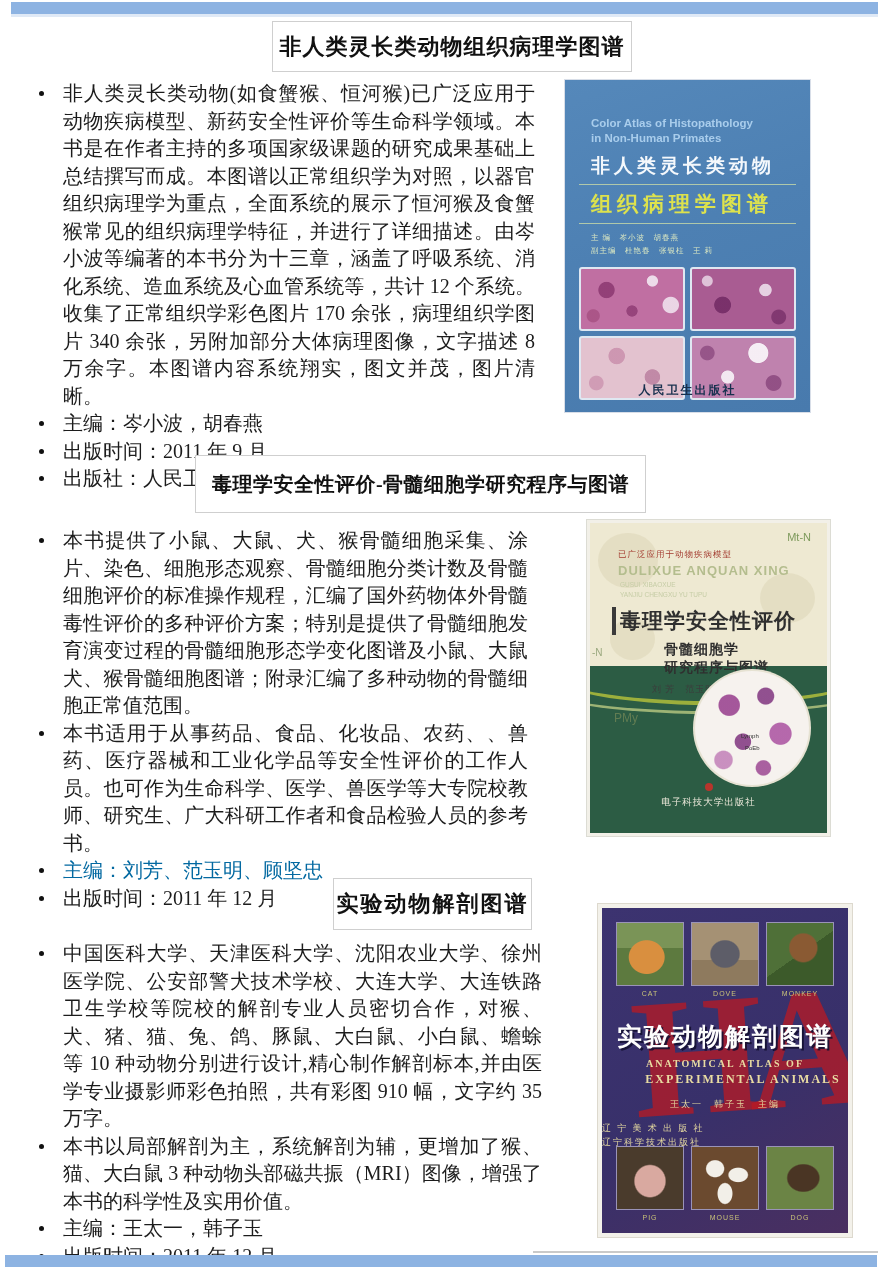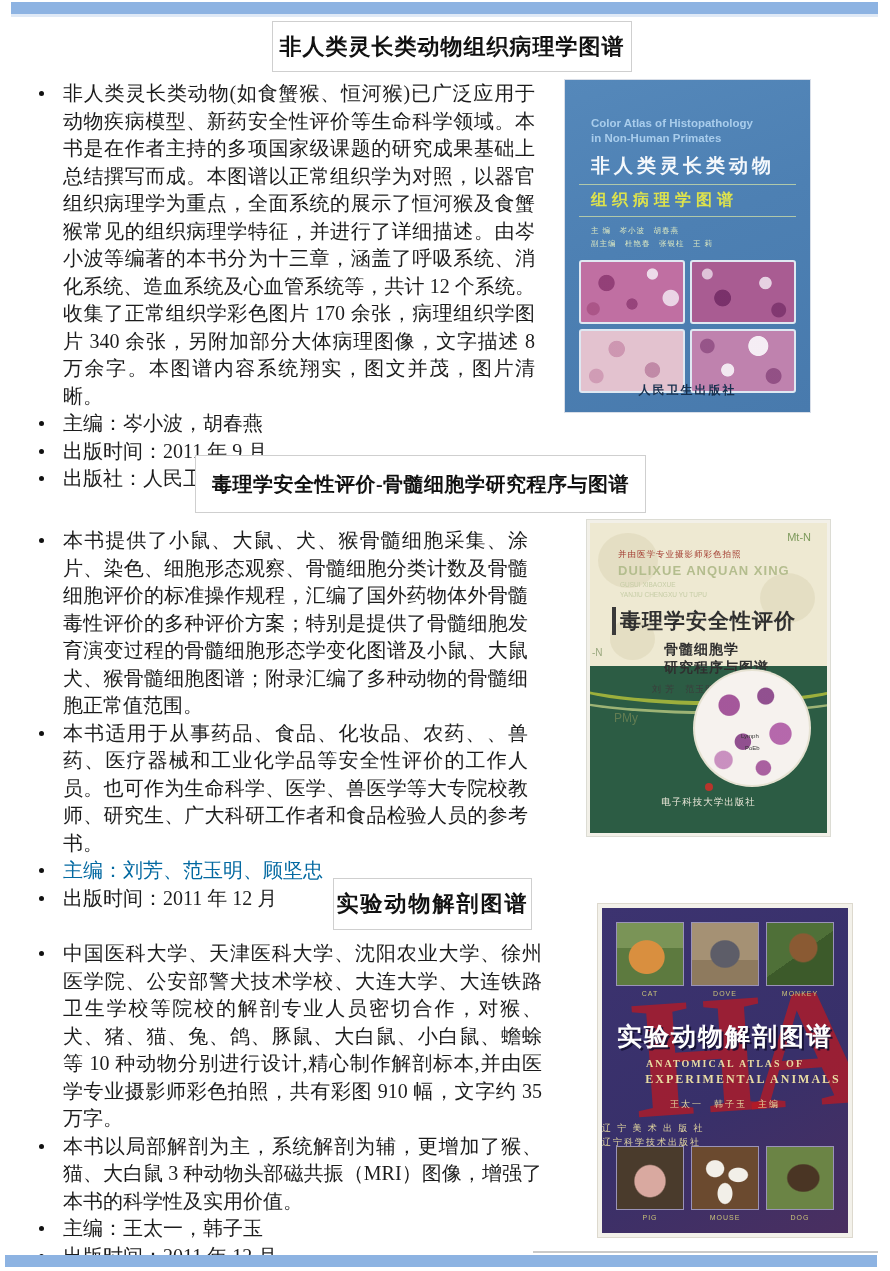--- a/index.html
+++ b/index.html
@@ -39,21 +39,21 @@
   .muted { color:#0369a1; }
 
   
   .cover1 { position:absolute; left:565px; top:80px; width:245px; height:332px;
             background:linear-gradient(160deg,#5588ba 0%,#4d80b3 45%,#487aad 100%);
             box-shadow:0 0 0 1px #d8dee8; }
   .c1-en { margin:36px 0 0 26px; color:#a9cdec; font-size:11.5px; font-weight:bold;
            line-height:1.3; font-family:"Liberation Sans",sans-serif; }
   .c1-cn1 { margin:7px 0 0 26px; color:#f4f8fc; font-size:19px; font-weight:bold; letter-spacing:4px; }
   .c1-rule { height:1px; background:#c8daa8; margin:5px 14px 0 14px; opacity:.8; }
-  .c1-cn2 { margin:5px 0 0 26px; color:#dde24d; font-size:16px; font-weight:bold; letter-spacing:5px; }
+  .c1-cn2 { margin:5px 0 0 26px; color:#dde24d; font-size:21px; font-weight:bold; letter-spacing:5px; }
   .c1-eds { margin:8px 0 0 26px; color:#d9e6c2; font-size:7.5px; line-height:1.7;
             font-family:"Liberation Sans",sans-serif; letter-spacing:1px; }
   .c1-grid { display:grid; grid-template-columns:1fr 1fr; gap:5px; margin:10px 14px 0 14px; }
   .c1-grid .tile { height:60px; border:2px solid #dfe8f2; border-radius:3px; }
   .t-h1 { background:
       radial-gradient(circle at 25% 35%, rgba(110,25,85,.55) 0 9%, transparent 10%),
       radial-gradient(circle at 70% 20%, rgba(245,238,246,.85) 0 6%, transparent 7%),
       radial-gradient(circle at 50% 70%, rgba(110,25,85,.5) 0 8%, transparent 9%),
       radial-gradient(circle at 88% 60%, rgba(245,238,246,.8) 0 8%, transparent 9%),
       radial-gradient(circle at 12% 78%, rgba(150,60,110,.5) 0 6%, transparent 7%),
@@ -214,21 +214,21 @@
     <li class="muted">主编：刘芳、范玉明、顾坚忠</li>
     <li>出版时间：2011 年 12 月</li>
   </ul>
 
   <div class="cover2">
     <div class="c2-blob" style="left:8px; top:10px; width:60px; height:55px;"></div>
     <div class="c2-blob" style="left:170px; top:50px; width:55px; height:50px;"></div>
     <div class="c2-blob" style="left:20px; top:95px; width:45px; height:42px;"></div>
     <div class="c2-curve"></div>
     <div class="c2-curve2"></div>
-    <div class="c2-series">并由医学专业摄影师彩色拍照</div>
+    <div class="c2-series">已广泛应用于动物疾病模型</div>
     <div class="c2-pinyin">DULIXUE ANQUAN XING</div>
     <div class="c2-pysub">
       <div>GUSUI XIBAOXUE</div>
       <div>YANJIU CHENGXU YU TUPU</div>
     </div>
     <div class="c2-mtn">Mt-N</div>
     <div class="c2-title">毒理学安全性评价</div>
     <div class="c2-sub c2-sub1">骨髓细胞学</div>
     <div class="c2-sub c2-sub2">研究程序与图谱</div>
     <div class="c2-auth">刘 芳　范玉明　顾坚忠　著</div>

